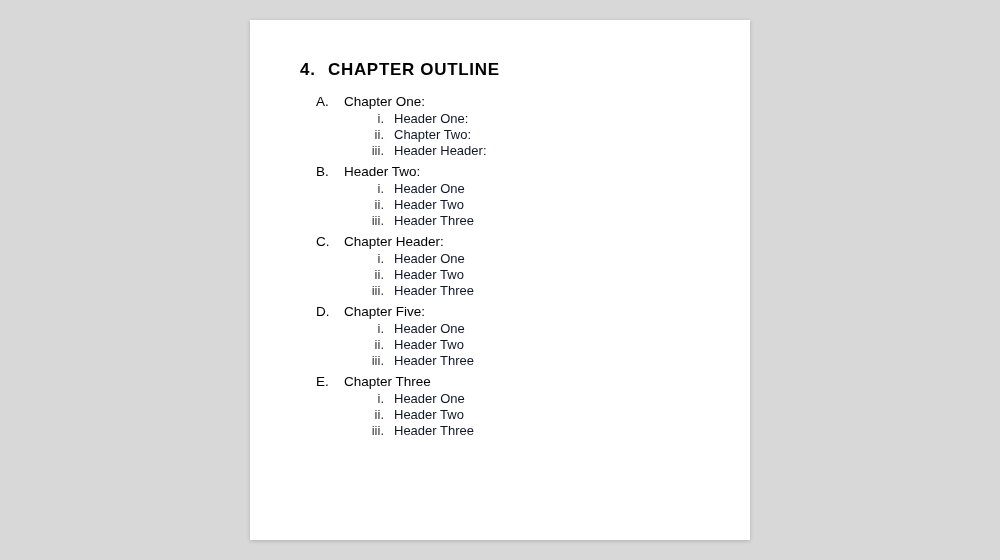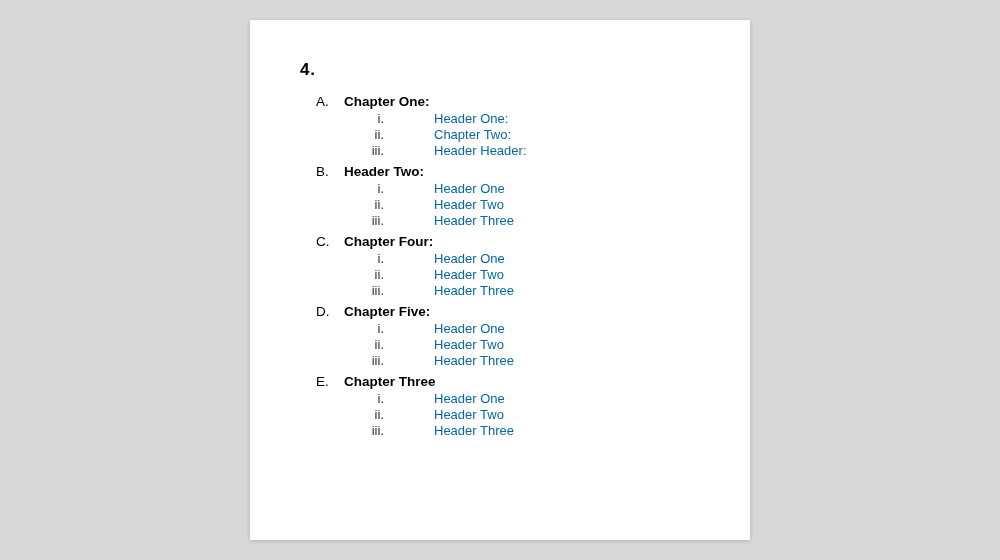--- a/index.html
+++ b/index.html
@@ -52,21 +52,21 @@
       display: flex;
       gap: 6px;
     }
 
     ol.alpha-list > li .label {
       min-width: 22px;
       font-weight: normal;
     }
 
     ol.alpha-list > li .chapter-name {
-      font-weight: bold;
+      font-weight: normal;
     }
 
     ol.roman-list {
       list-style: none;
       margin-left: 46px;
       margin-top: 2px;
       margin-bottom: 6px;
     }
 
     ol.roman-list > li {
@@ -77,30 +77,30 @@
       margin-bottom: 1px;
     }
 
     ol.roman-list > li .roman-label {
       min-width: 22px;
       text-align: right;
       color: #333;
     }
 
     ol.roman-list > li .header-text {
-      color: #0369a1;
-      margin-left: 40px;
+      color: #0f172a;
     }
   </style>
 </head>
 <body>
 
 <div class="page">
   <div class="main-title">
     <span class="num">4.</span>
+    <span>CHAPTER OUTLINE</span>
   </div>
 
   <ol class="alpha-list" id="chapter-list">
   <li>
         <span class="label">A.</span>
         <span class="chapter-name">Chapter One:</span>
       </li>
       <ol class="roman-list">
         <li>
           <span class="roman-label">i.</span>
@@ -128,21 +128,21 @@
           <span class="roman-label">ii.</span>
           <span class="header-text">Header Two</span>
         </li>
         <li>
           <span class="roman-label">iii.</span>
           <span class="header-text">Header Three</span>
         </li>
       </ol>
       <li>
         <span class="label">C.</span>
-        <span class="chapter-name">Chapter Four:</span>
+        <span class="chapter-name">Chapter Header:</span>
       </li>
       <ol class="roman-list">
         <li>
           <span class="roman-label">i.</span>
           <span class="header-text">Header One</span>
         </li>
         <li>
           <span class="roman-label">ii.</span>
           <span class="header-text">Header Two</span>
         </li>

